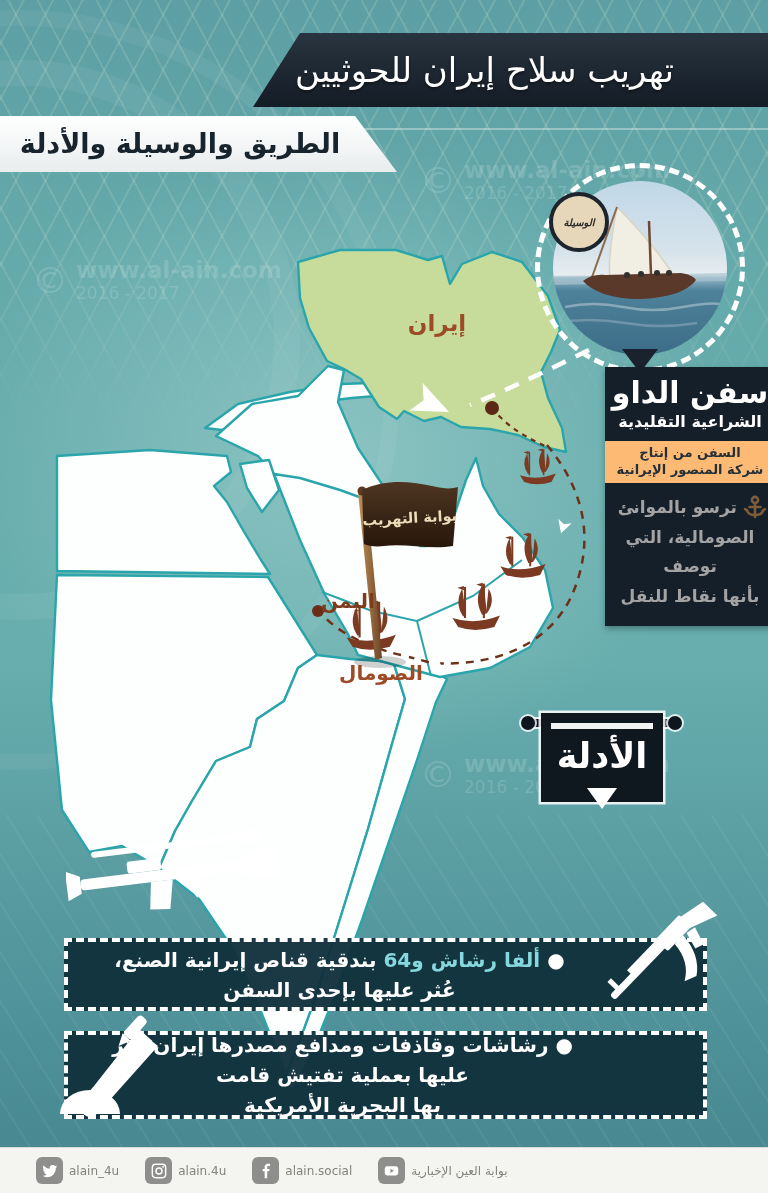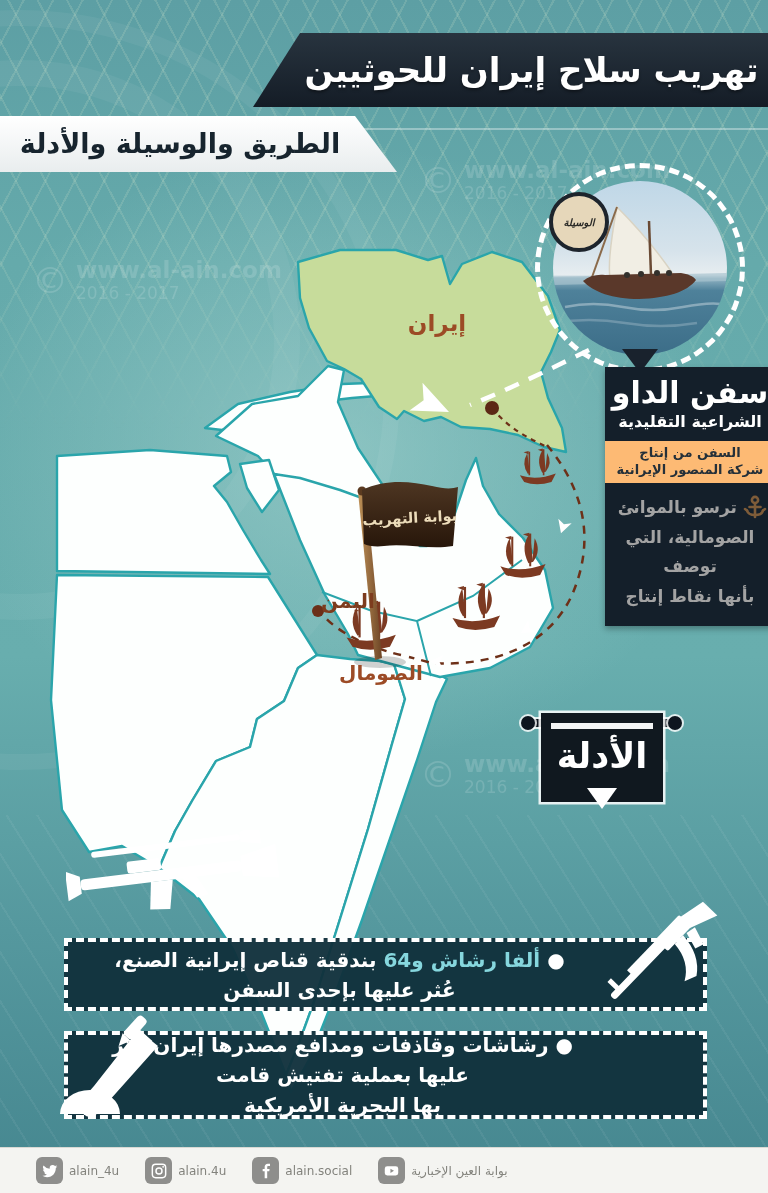--- a/index.html
+++ b/index.html
@@ -29,21 +29,21 @@
   .sw2{width:760px;height:760px;left:-360px;top:10px;border-width:16px;}
   .topline{position:absolute;left:0;top:128px;width:768px;height:2px;background:rgba(255,255,255,0.35);z-index:1;}
 
   
   .title-banner{
     position:absolute;left:0;top:33px;width:768px;height:74px;z-index:6;
     clip-path:polygon(300px 0,768px 0,768px 74px,253px 74px);
     background:linear-gradient(180deg,#28343f 0%,#141c26 100%);
   }
   .title-banner .t{
-    color:#fff;font-size:34px;font-weight:bold;line-height:74px;text-align:center;
+    color:#fff;font-size:34px;font-weight:normal;line-height:74px;text-align:left;
     padding-left:295px;direction:rtl;text-shadow:0 2px 3px rgba(0,0,0,0.4);
   }
   .sub-banner{
     position:absolute;left:0;top:116px;width:400px;height:56px;z-index:6;
     clip-path:polygon(0 0,355px 0,397px 56px,0 56px);
     background:linear-gradient(180deg,#ffffff 0%,#e9edee 100%);
     filter:drop-shadow(3px 4px 3px rgba(40,60,65,0.45));
   }
   .sub-banner .t{
     color:#17242e;font-size:27px;font-weight:bold;line-height:56px;text-align:center;
@@ -282,21 +282,21 @@
             <line x1="12" y1="8.4" x2="12" y2="22"></line>
             <line x1="6.5" y1="12" x2="17.5" y2="12"></line>
             <path d="M4,15.5 C5.5,21.5 18.5,21.5 20,15.5"></path>
             <path d="M4,15.5 L2,14"></path>
               <path d="M20,15.5 L22,14"></path>
           </g>
         </svg>
         <span>ترسو بالموانئ</span>
       </div>
       <div>الصومالية، التي توصف</div>
-      <div>بأنها نقاط إنتاج</div>
+      <div>بأنها نقاط للنقل</div>
     </div>
   </div>
 
   <div class="sign">
     <div class="rod"></div>
     <div class="knob k1"></div>
     <div class="knob k2"></div>
     <div class="board"></div>
     <div class="slot"></div>
     <div class="s-t">الأدلة</div>

